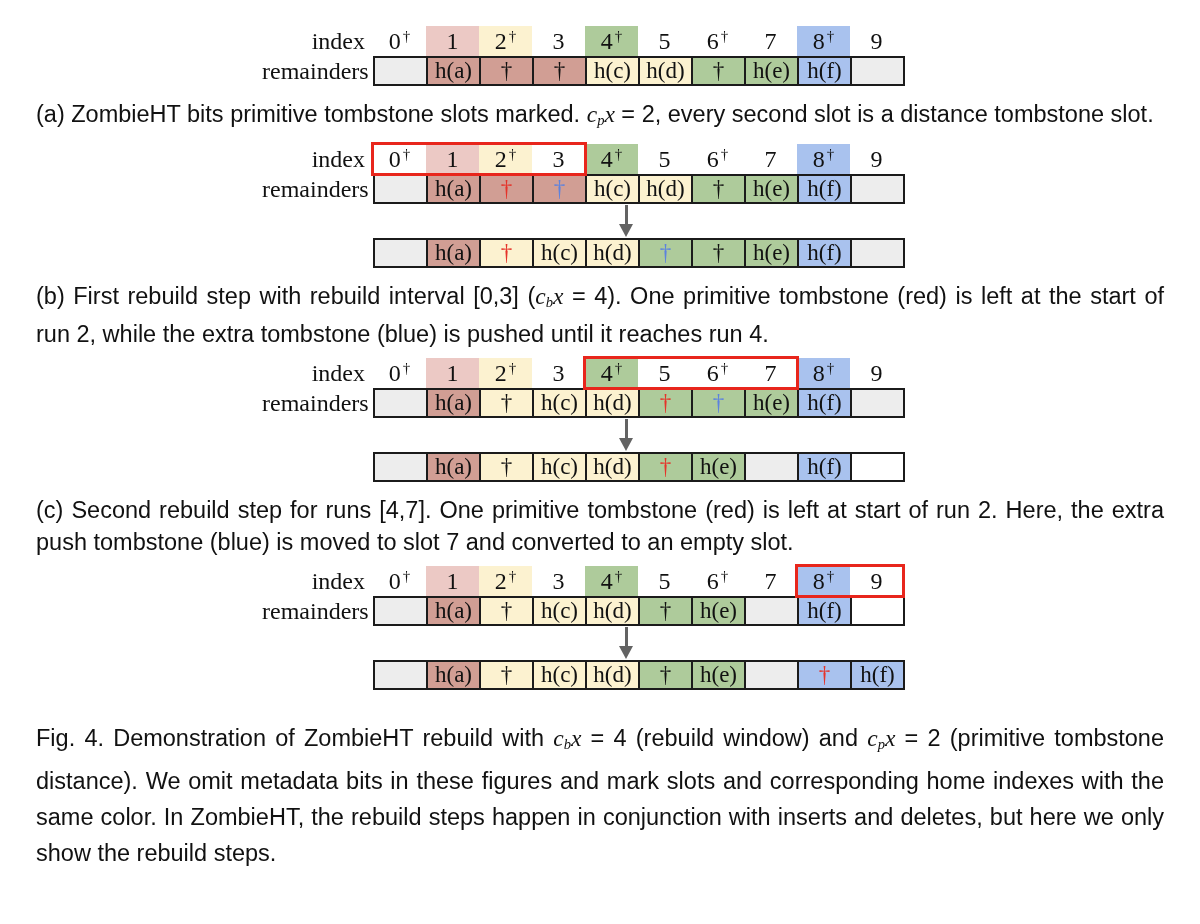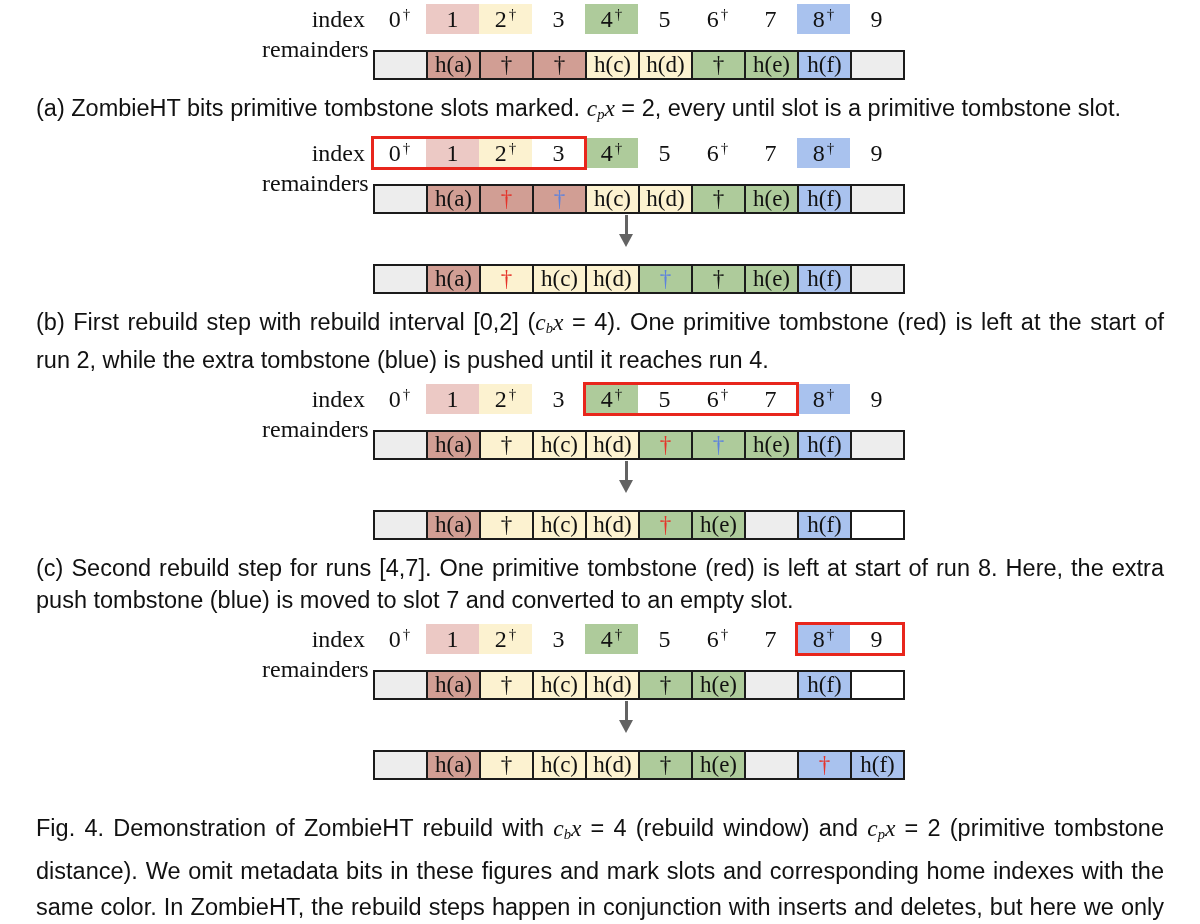--- a/index.html
+++ b/index.html
@@ -1,29 +1,29 @@
 <!DOCTYPE html>
 <html><head>
 <meta charset="utf-8">
 <style>
   html,body{margin:0;padding:0;background:#ffffff;}
   .page{
     width:1200px;height:924px;background:#ffffff;box-sizing:border-box;
-    padding:4px 36px 0 36px;overflow:hidden;
+    padding:26px 36px 0 36px;overflow:hidden;
     font-family:"Liberation Serif",serif;color:#111111;
   }
   .panel{width:100%;}
   .figrow{display:flex;margin-left:226px;}
   .labels{width:111px;box-sizing:border-box;text-align:right;padding-right:8px;flex:none;}
   .lbl{height:30px;line-height:30px;font-size:24px;}
   .tablecol{position:relative;flex:none;}
   .index-row{display:flex;height:30px;position:relative;}
   .icell{width:53px;flex:none;text-align:center;font-size:24px;line-height:31px;}
   .dag{font-size:15px;position:relative;top:-8px;margin-left:2px;}
-  .rrow{display:flex;margin-top:16px;}
+  .rrow{display:flex;}
   .rcell{
     width:55px;height:30px;flex:none;margin-left:-2px;box-sizing:border-box;
     border:2px solid #1b1b1b;background:#ffffff;
     text-align:center;font-size:23px;line-height:26px;
   }
   .rcell:first-child{margin-left:0;}
   .redbox{position:absolute;top:-2px;height:34px;box-sizing:border-box;
     border:3px solid #e8261c;z-index:2;}
   .arrowwrap{height:34px;position:relative;}
   .arrow-line{position:absolute;left:252px;top:1px;width:3px;height:20px;background:#636363;}
@@ -73,21 +73,21 @@
               <div class="rcell" style="background: rgb(209, 158, 148);">†</div>
               <div class="rcell" style="background: rgb(252, 242, 208);">h(c)</div>
               <div class="rcell" style="background: rgb(252, 242, 208);">h(d)</div>
               <div class="rcell" style="background: rgb(174, 203, 155);">†</div>
               <div class="rcell" style="background: rgb(174, 203, 155);">h(e)</div>
               <div class="rcell" style="background: rgb(169, 194, 238);">h(f)</div>
               <div class="rcell" style="background: rgb(237, 237, 237);"></div>
             </div>
           </div>
     </div>
-    <p class="cap"><span>(a) ZombieHT bits primitive tombstone slots marked. </span><span class="math">c</span><span class="msub">p</span><span class="math">x</span><span> = 2, every until slot is a primitive tombstone slot.</span></p>
+    <p class="cap"><span>(a) ZombieHT bits primitive tombstone slots marked. </span><span class="math">c</span><span class="msub">p</span><span class="math">x</span><span> = 2, every second slot is a distance tombstone slot.</span></p>
   </section>
       <section class="panel">
     <div class="figrow">
       <div class="labels">
         <div class="lbl">index</div>
         <div class="lbl">remainders</div>
       </div>
       <div class="tablecol">
         <div class="index-row">
               <div class="icell"><span>0</span><span class="dag">†</span></div>
@@ -125,21 +125,21 @@
               <div class="rcell" style="background: rgb(252, 242, 208);">h(c)</div>
               <div class="rcell" style="background: rgb(252, 242, 208);">h(d)</div>
               <div class="rcell" style="background: rgb(174, 203, 155); color: rgb(92, 130, 222);">†</div>
               <div class="rcell" style="background: rgb(174, 203, 155);">†</div>
               <div class="rcell" style="background: rgb(174, 203, 155);">h(e)</div>
               <div class="rcell" style="background: rgb(169, 194, 238);">h(f)</div>
               <div class="rcell" style="background: rgb(237, 237, 237);"></div>
             </div>
           </div>
     </div>
-    <p class="cap"><span>(b) First rebuild step with rebuild interval [0,2] (</span><span class="math">c</span><span class="msub">b</span><span class="math">x</span><span> = 4). One primitive tombstone (red) is left at the start of run 2, while the extra tombstone (blue) is pushed until it reaches run 4.</span></p>
+    <p class="cap"><span>(b) First rebuild step with rebuild interval [0,3] (</span><span class="math">c</span><span class="msub">b</span><span class="math">x</span><span> = 4). One primitive tombstone (red) is left at the start of run 2, while the extra tombstone (blue) is pushed until it reaches run 4.</span></p>
   </section>
       <section class="panel">
     <div class="figrow">
       <div class="labels">
         <div class="lbl">index</div>
         <div class="lbl">remainders</div>
       </div>
       <div class="tablecol">
         <div class="index-row">
               <div class="icell"><span>0</span><span class="dag">†</span></div>
@@ -177,21 +177,21 @@
               <div class="rcell" style="background: rgb(252, 242, 208);">h(c)</div>
               <div class="rcell" style="background: rgb(252, 242, 208);">h(d)</div>
               <div class="rcell" style="background: rgb(174, 203, 155); color: rgb(229, 51, 42);">†</div>
               <div class="rcell" style="background: rgb(174, 203, 155);">h(e)</div>
               <div class="rcell" style="background: rgb(237, 237, 237);"></div>
               <div class="rcell" style="background: rgb(169, 194, 238);">h(f)</div>
               <div class="rcell" style="background: rgb(255, 255, 255);"></div>
             </div>
           </div>
     </div>
-    <p class="cap"><span>(c) Second rebuild step for runs [4,7]. One primitive tombstone (red) is left at start of run 8. Here, the extra push tombstone (blue) is moved to slot 7 and converted to an empty slot.</span></p>
+    <p class="cap"><span>(c) Second rebuild step for runs [4,7]. One primitive tombstone (red) is left at start of run 2. Here, the extra push tombstone (blue) is moved to slot 7 and converted to an empty slot.</span></p>
   </section>
       <section class="panel">
     <div class="figrow">
       <div class="labels">
         <div class="lbl">index</div>
         <div class="lbl">remainders</div>
       </div>
       <div class="tablecol">
         <div class="index-row">
               <div class="icell"><span>0</span><span class="dag">†</span></div>

